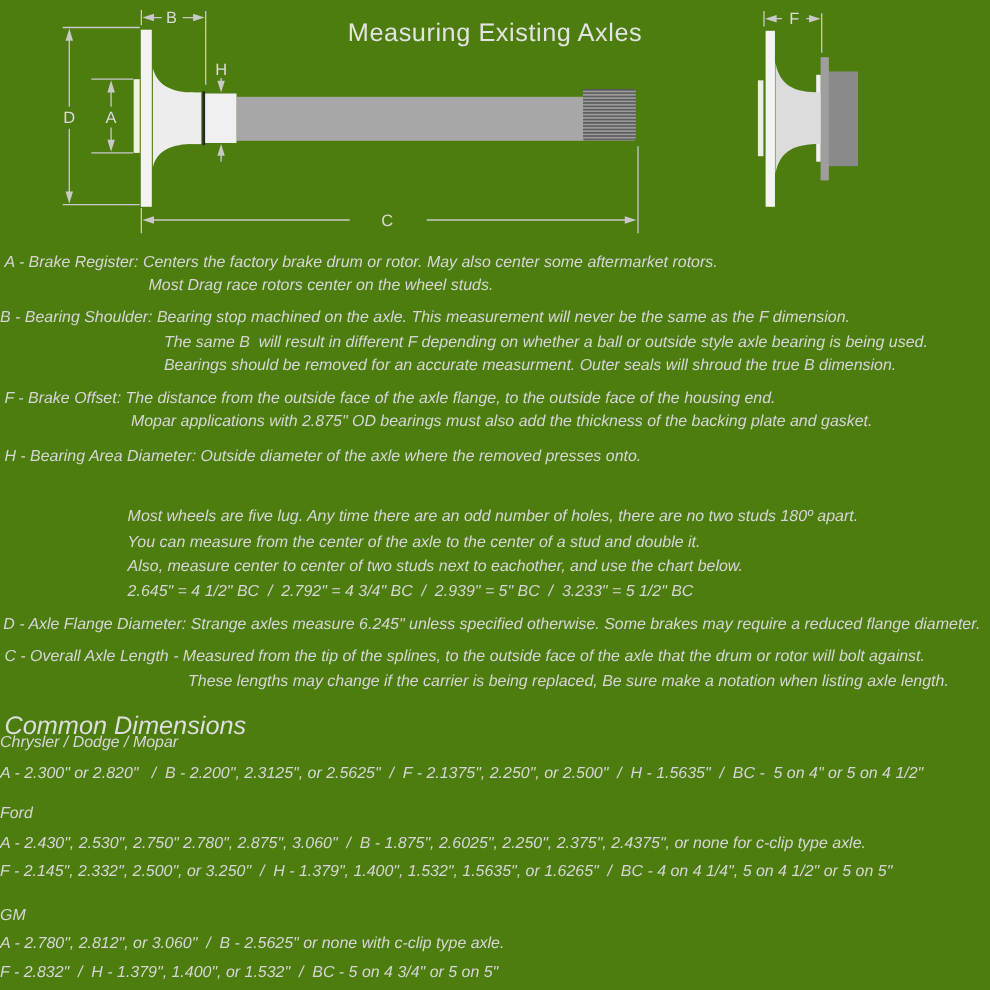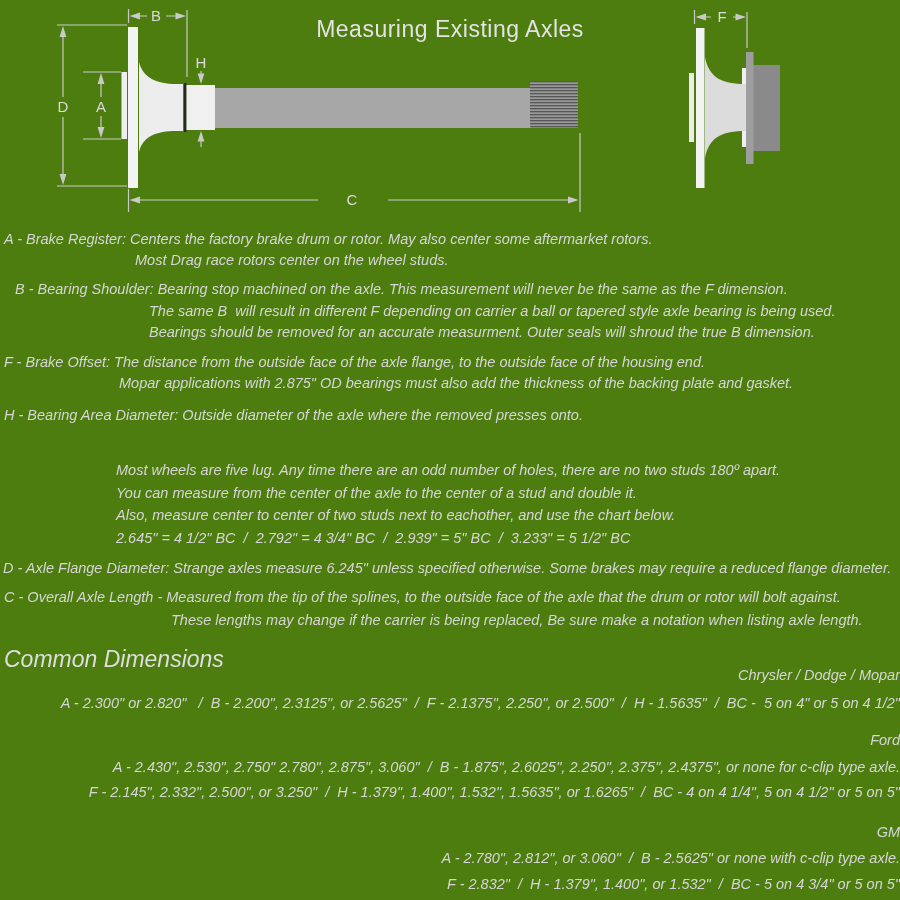--- a/index.html
+++ b/index.html
@@ -11,21 +11,21 @@
   .title {
     position:absolute; top:16px; left:0; width:900px;
     text-align:center; font-size:23px; color:#e3e3e3;
     letter-spacing:0.5px; white-space:pre;
   }
   .diagram-svg { position:absolute; top:0; left:0; }
   .txt {
     position:absolute; white-space:pre;
     color:#d6d6d6; font-size:14.5px; line-height:16px;font-style:italic;
   }
-  .center { left:0; width:900px; text-align:right; }
+  .center { left:0; width:900px; text-align:left; }
   .heading { font-size:23px; color:#dedede; }
   .dim { stroke:#c9c9c9; stroke-width:1.2; fill:none; }
   .arr { fill:#c9c9c9; stroke:none; }
   .dimlabel {
     fill:#dadada; font-size:15px; text-anchor:middle;
     font-family:"Liberation Sans", sans-serif;
   }
 </style>
 </head>
 <body>
@@ -101,22 +101,22 @@
       <path class="dim" d="M694.5,10 V24 M747,12 V48 M698,17 H711 M733,17 H744"></path>
       <polygon class="arr" points="695.5,17 706,13.6 706,20.4"></polygon>
       <polygon class="arr" points="746,17 735.5,13.6 735.5,20.4"></polygon>
       <text class="dimlabel" x="722" y="22">F</text>
     </g>
   </svg>
 
   <div class="txt" style="top:231px; left:4px">A - Brake Register: Centers the factory brake drum or rotor. May also center some aftermarket rotors.</div>
   <div class="txt" style="top:252px; left:135px">Most Drag race rotors center on the wheel studs.</div>
 
-  <div class="txt" style="top:281px; left:15px">B - Bearing Shoulder: Bearing stop machined on the axle. This measurement will never be the same as the F dimension.</div>
-  <div class="txt" style="top:303px; left:149px">The same B  will result in different F depending on carrier a ball or tapered style axle bearing is being used.</div>
+  <div class="txt" style="top:281px; left:0">B - Bearing Shoulder: Bearing stop machined on the axle. This measurement will never be the same as the F dimension.</div>
+  <div class="txt" style="top:303px; left:149px">The same B  will result in different F depending on whether a ball or outside style axle bearing is being used.</div>
   <div class="txt" style="top:324px; left:149px">Bearings should be removed for an accurate measurment. Outer seals will shroud the true B dimension.</div>
 
   <div class="txt" style="top:354px; left:4px">F - Brake Offset: The distance from the outside face of the axle flange, to the outside face of the housing end.</div>
   <div class="txt" style="top:375px; left:119px">Mopar applications with 2.875" OD bearings must also add the thickness of the backing plate and gasket.</div>
 
   <div class="txt" style="top:407px; left:4px">H - Bearing Area Diameter: Outside diameter of the axle where the removed presses onto.</div>
 
   <div class="txt" style="top:462px; left:116px">Most wheels are five lug. Any time there are an odd number of holes, there are no two studs 180º apart.</div>
   <div class="txt" style="top:507px; left:116px">Also, measure center to center of two studs next to eachother, and use the chart below.</div>
   <div class="txt" style="top:485px; left:116px">You can measure from the center of the axle to the center of a stud and double it.</div>

